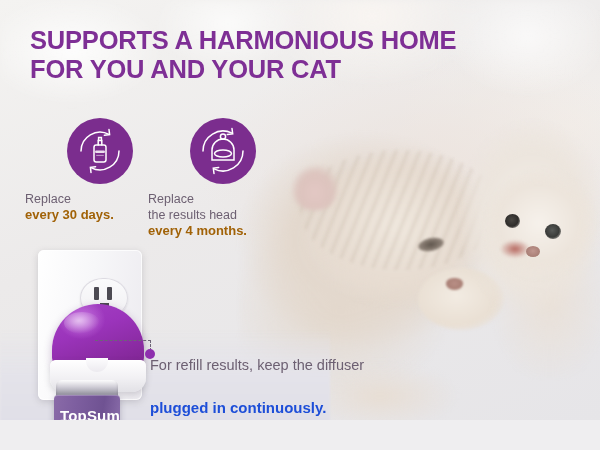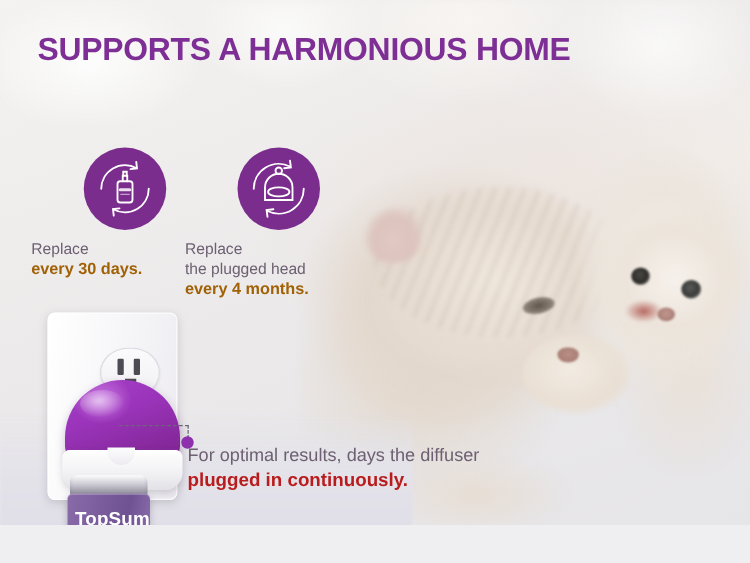--- a/index.html
+++ b/index.html
@@ -246,21 +246,21 @@
   .pin-dot {
     position:absolute; left:50px; top:19px; width:10px; height:10px;
     border-radius:50%; background:#8e2fae;
   }
 
   
   .bottom-cap {
     position:absolute; left:150px; top:356px; width:320px;
     font-size:14.5px; line-height:1.3; color:#6d6072;
   }
-  .bottom-cap .strong { display:block; font-weight:bold; color:#b91c1c; font-size:15px; }
+  .bottom-cap .strong { display:block; font-weight:bold; color:#1d4ed8; font-size:15px;margin-top:23px; }
 </style>
 </head>
 <body>
 
 <div class="stage">
 
   <div class="photo">
     <div class="photo-base"></div>
     <div class="blanket"></div>
     <div class="cat-adult"></div>
@@ -275,20 +275,21 @@
     <div class="kitten-mouth"></div>
     <div class="kitten-eye-l"></div>
     <div class="kitten-eye-r"></div>
     <div class="kitten-nose"></div>
     <div class="paw"></div>
     <div class="floor"></div>
   </div>
 
   <h1 class="headline">
     <span>SUPPORTS A HARMONIOUS HOME</span>
+    <span class="l2">FOR YOU AND YOUR CAT</span>
   </h1>
 
   <div class="badges">
 
     <div class="badge-col c1">
       <div class="badge-circle">
         <svg width="66" height="66" viewBox="0 0 66 66" fill="none" stroke="#ffffff" stroke-width="1.5" stroke-linecap="round">
           <path d="M14 33a19 19 0 0 1 28-16.6"></path>
           <path d="M52 33a19 19 0 0 1-28 16.6"></path>
           <path d="M42 11.5l.6 5.2-5.2.6"></path>
@@ -313,21 +314,21 @@
           <path d="M53 33a20 20 0 0 1-29 17.8"></path>
           <path d="M42 10.5l.7 5.4-5.4.7"></path>
           <path d="M24 55.5l-.7-5.4 5.4-.7"></path>
           <path d="M22 42V32a11 11 0 0 1 22 0v10z"></path>
           <ellipse cx="33" cy="35.5" rx="8.5" ry="3.6"></ellipse>
           <circle cx="33" cy="18.6" r="2.6"></circle>
         </svg>
       </div>
       <div class="cap">
         <span>Replace</span><br>
-        <span>the plugged head</span>
+        <span>the results head</span>
         <span class="strong">every 4 months.</span>
       </div>
     </div>
 
   </div>
 
   <div class="product">
     <div class="outlet-plate">
       <div class="socket">
         <span class="slot l"></span>
@@ -350,17 +351,17 @@
     </div>
   </div>
 
   <div class="leader">
     <span class="leader-h"></span>
     <span class="leader-v"></span>
     <span class="pin-dot"></span>
   </div>
 
   <div class="bottom-cap">
-    <span>For optimal results, days the diffuser</span>
+    <span>For refill results, keep the diffuser</span>
     <span class="strong">plugged in continuously.</span>
   </div>
 
 </div>
 
 </body></html>

